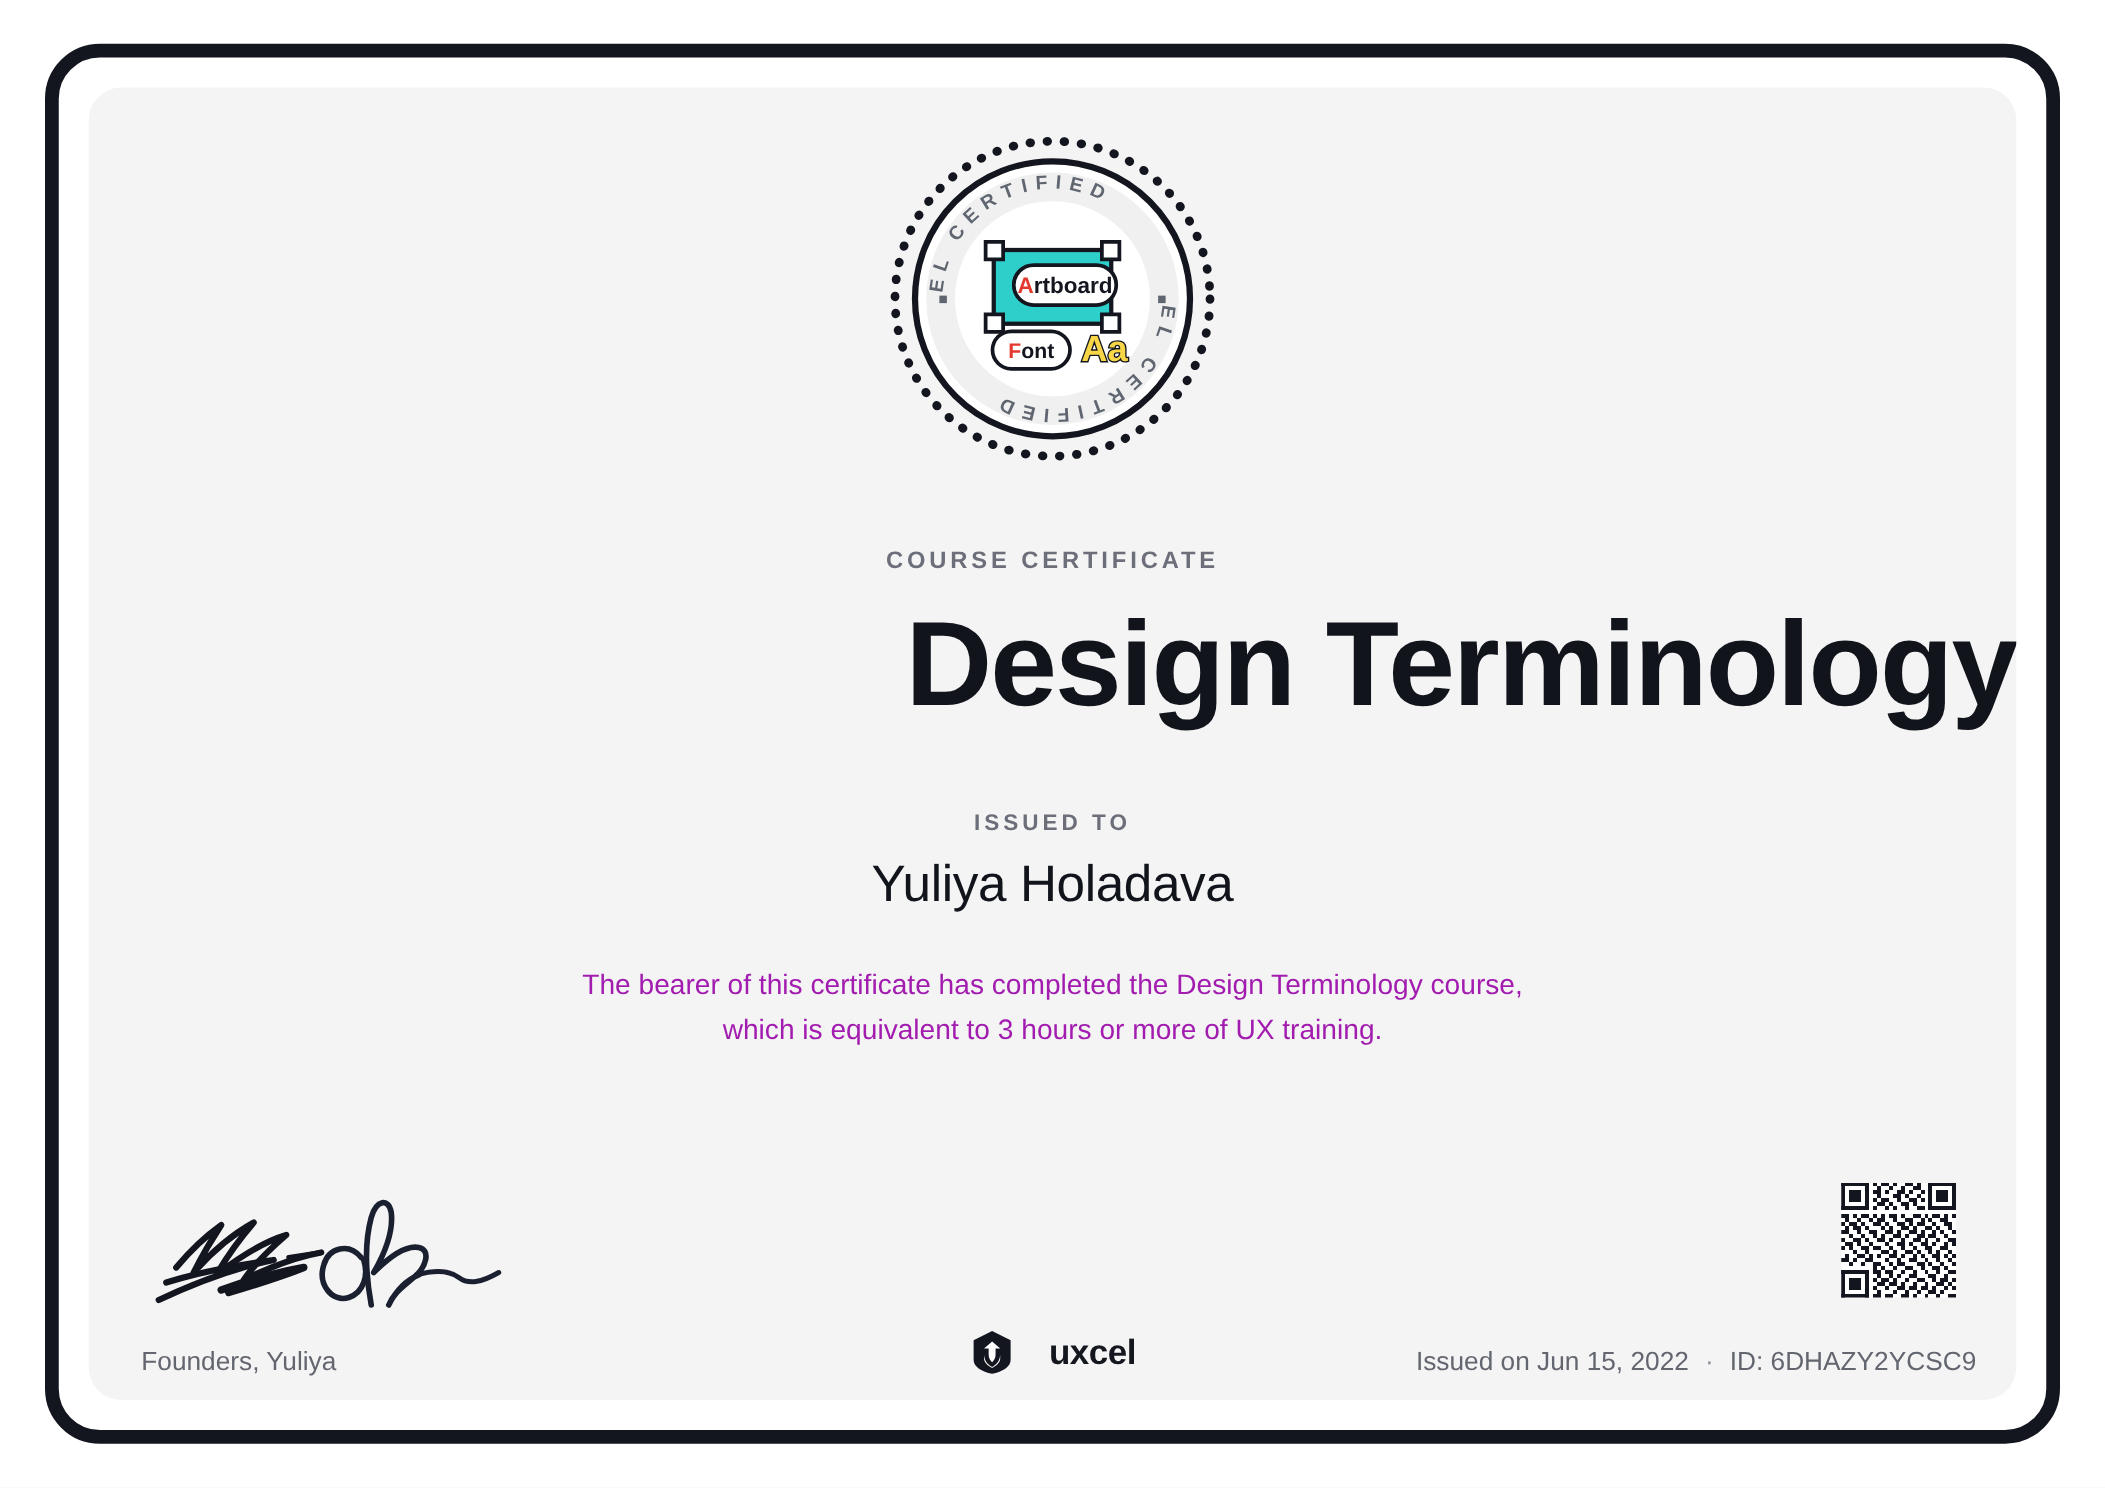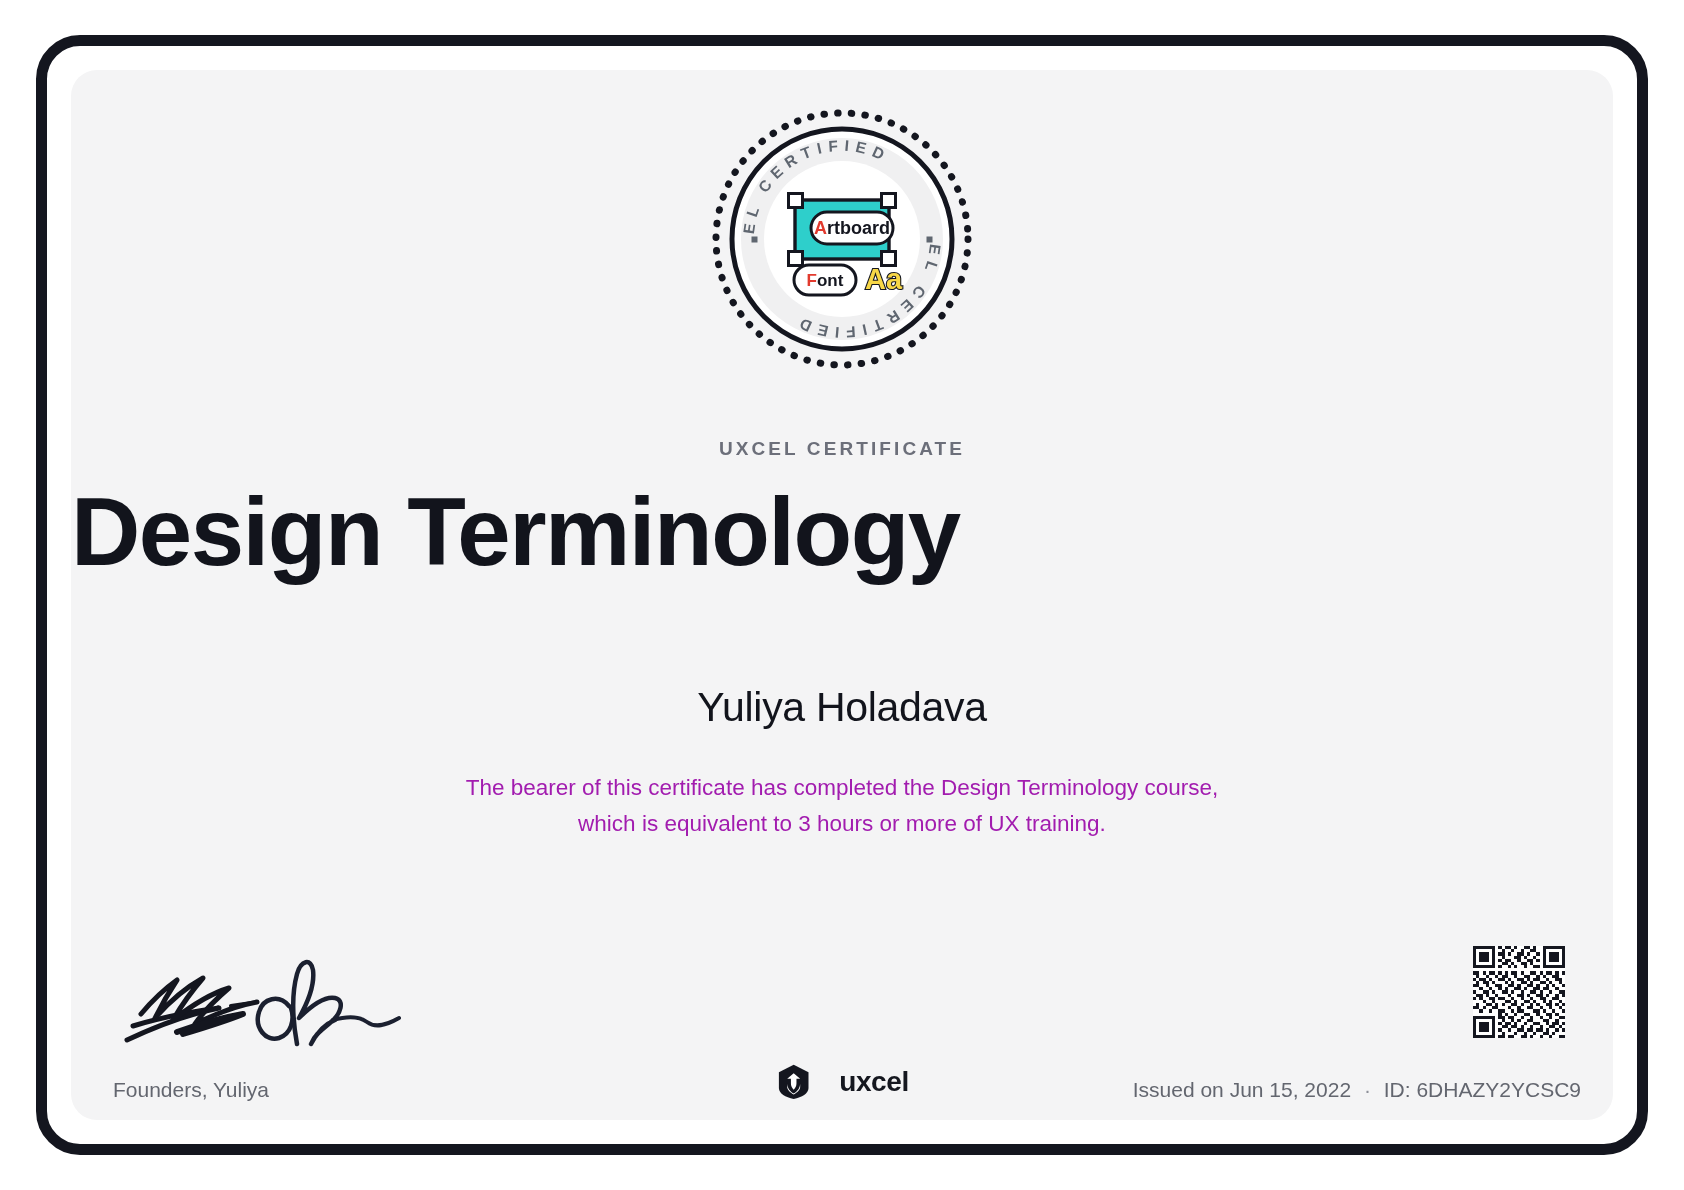--- a/index.html
+++ b/index.html
@@ -44,21 +44,21 @@
 
   
   .eyebrow{
     position:absolute;left:0;right:0;top:368px;
     text-align:center;
     font-size:19px;font-weight:700;letter-spacing:3.1px;
     color:#6c6f7a;
   }
   .title{
     position:absolute;left:0;right:0;top:410px;
-    text-align:left;
+    text-align:right;
     font-size:96px;line-height:1.08;font-weight:700;
     letter-spacing:-1.5px;
     color:#12141c;
     white-space:nowrap;
   }
   .issued-label{
     position:absolute;left:0;right:0;top:578px;
     text-align:center;
     font-size:18px;font-weight:600;letter-spacing:3.2px;
     color:#6c6f7a;
@@ -154,24 +154,25 @@
           <g>
             <rect x="83" y="157" width="62" height="30" rx="15" fill="#ffffff" stroke="#14161f" stroke-width="3"></rect>
             <text x="114" y="178" text-anchor="middle" font-family="Liberation Sans, sans-serif" font-size="17" font-weight="700" fill="#14161f">
               <tspan fill="#E23A2E">F</tspan><tspan>ont</tspan>
             </text>
             <text x="154" y="181" font-family="Liberation Sans, sans-serif" font-size="29" font-weight="700" fill="#F7D747" stroke="#14161f" stroke-width="2.2" paint-order="stroke">Aa</text>
           </g>
         </svg>
       </div>
 
-      <div class="eyebrow">UXCEL CERTIFICATE</div>
+      <div class="eyebrow">COURSE CERTIFICATE</div>
 
       <div class="title">Design Terminology</div>
 
+      <div class="issued-label">ISSUED TO</div>
 
       <div class="recipient">Yuliya Holadava</div>
 
       <div class="desc">
         <div>The bearer of this certificate has completed the Design Terminology course,</div>
         <div>which is equivalent to 3 hours or more of UX training.</div>
       </div>
 
       <div class="footer">
 

